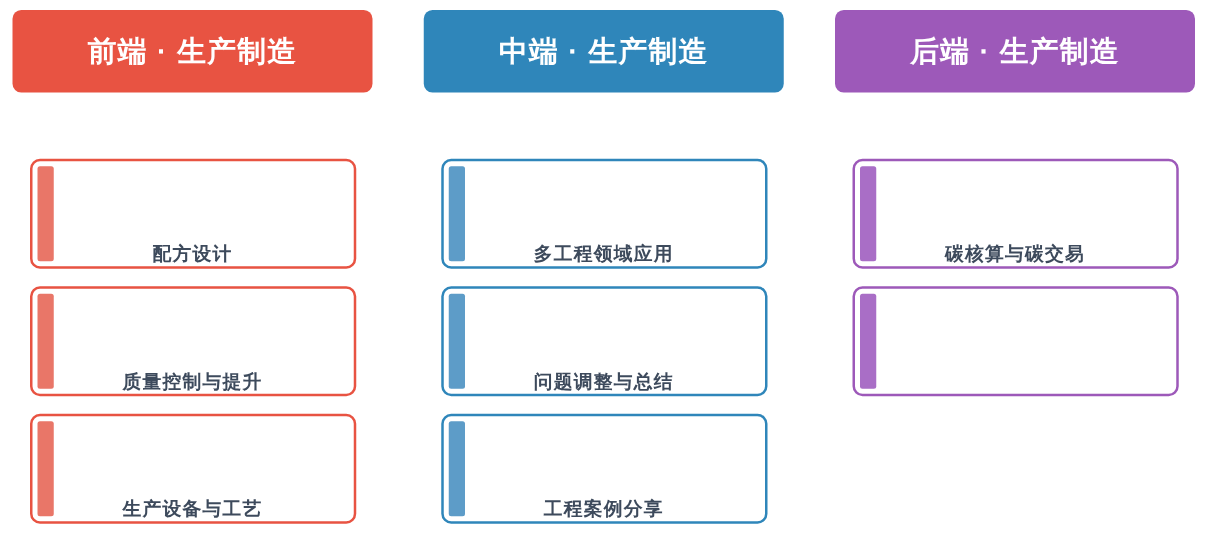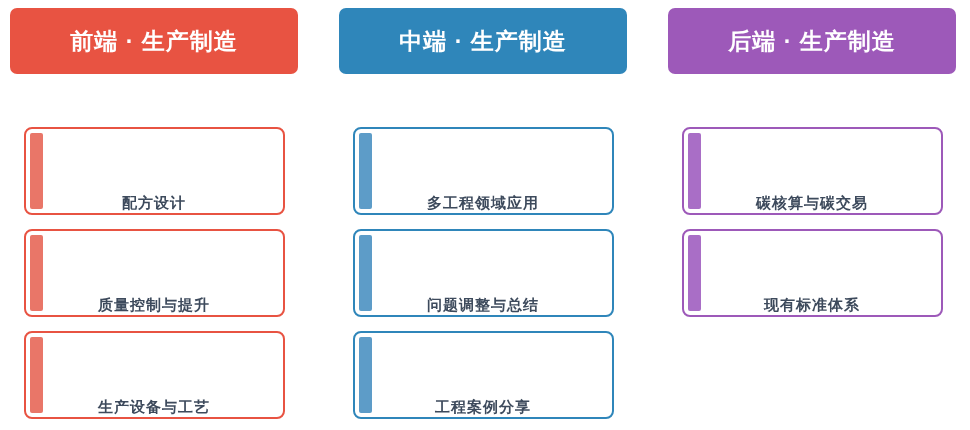--- a/index.html
+++ b/index.html
@@ -111,18 +111,17 @@
 
   <div class="column" style="--c: #9d59b9; --bar: #a96ec6;">
     <div class="header">后端 · 生产制造</div>
     <div class="items">
       <div class="item">
         <span class="bar"></span>
         <span>碳核算与碳交易</span>
       </div>
       <div class="item">
         <span class="bar"></span>
-        <span>现有标准体系</span>
       </div>
     </div>
   </div>
 
 </div>
 
 </body></html>

